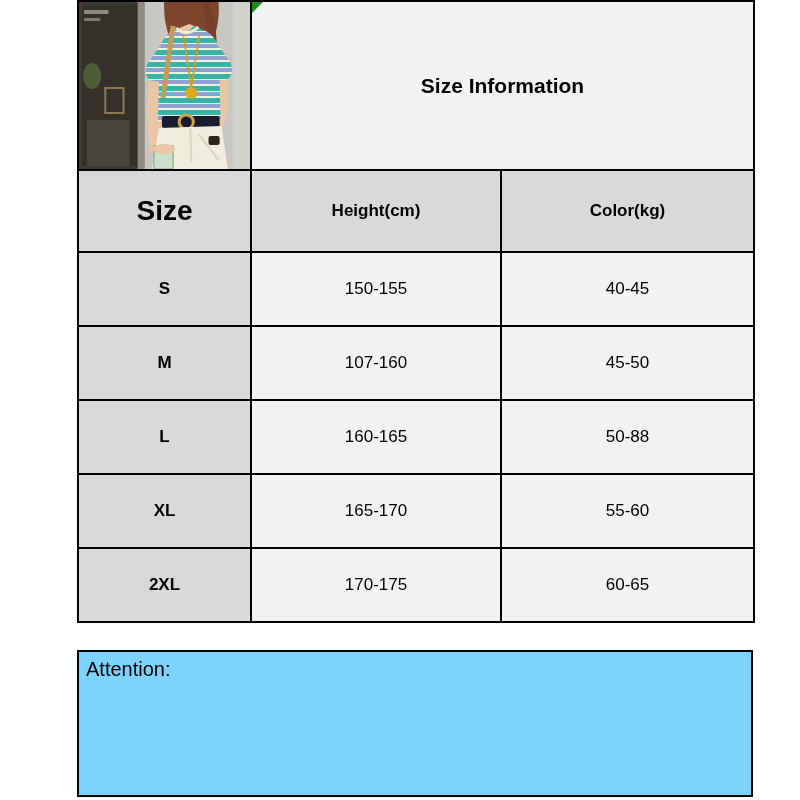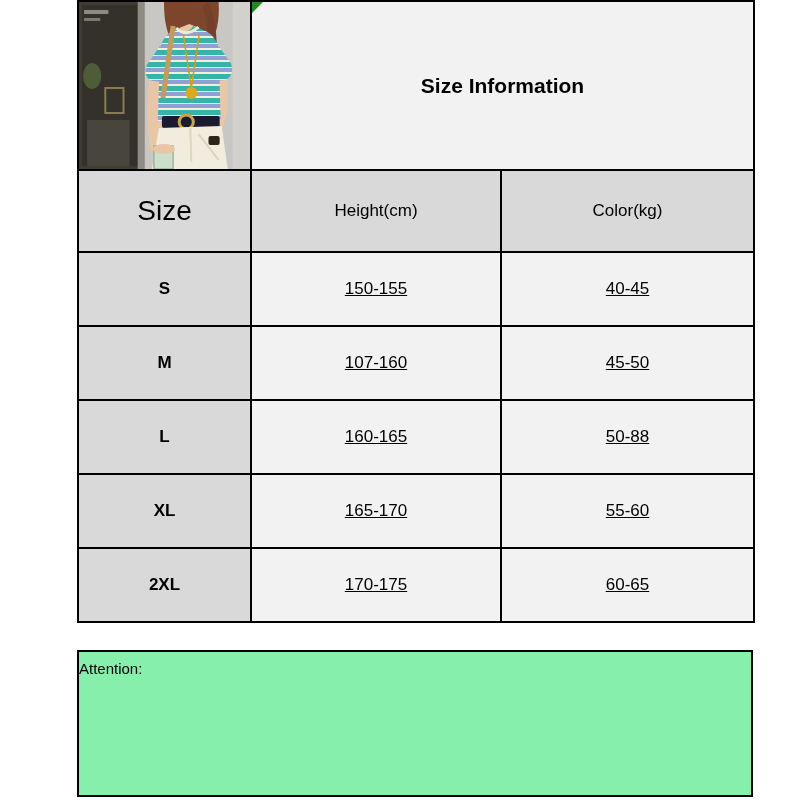--- a/index.html
+++ b/index.html
@@ -42,34 +42,34 @@
     position:relative;
     background:var(--cell-bg);
     font-size:21px;font-weight:bold;
   }
   .corner-triangle{
     position:absolute;left:0;top:0;width:0;height:0;
     border-top:11px solid var(--marker-green);
     border-right:11px solid transparent;
   }
 
-  .row-head th{height:82px;background:var(--header-bg);font-weight:normal;font-size:17px;}
+  .row-head th{height:82px;background:var(--header-bg);font-weight:bold;font-size:17px;}
   .row-head th.size-head{font-size:28px;}
 
   .row-data{font-size:17px;}
   .row-data th{height:74px;background:var(--header-bg);font-weight:bold;font-size:17px;}
-  .row-data td{background:var(--cell-bg);font-weight:normal;text-decoration:underline;}
+  .row-data td{background:var(--cell-bg);font-weight:normal;}
 
   .attention-box{
     position:absolute;left:61px;top:650px;
     width:676px;height:147px;
-    background:#86efac;
+    background:#7dd3fc;
     border:2px solid var(--border);
-    padding:3px 0;
-    font-size:15px;line-height:28px;
+    padding:3px 7px;
+    font-size:20px;line-height:28px;
   }
   .attention-box p{margin:0;}
 </style>
 </head>
 <body>
 
 <div class="sheet">
 
   <table class="size-table">
     <colgroup>

